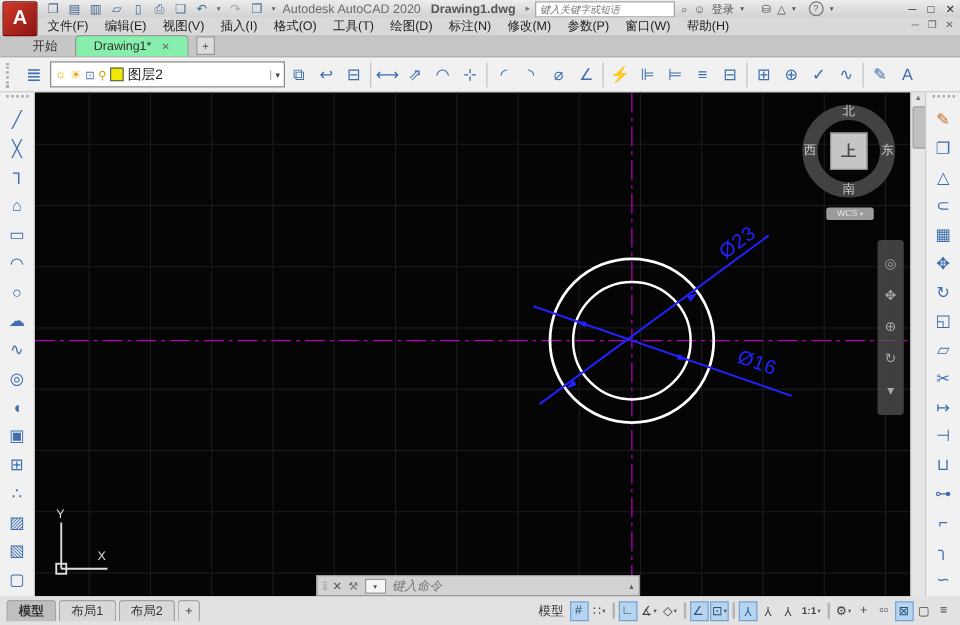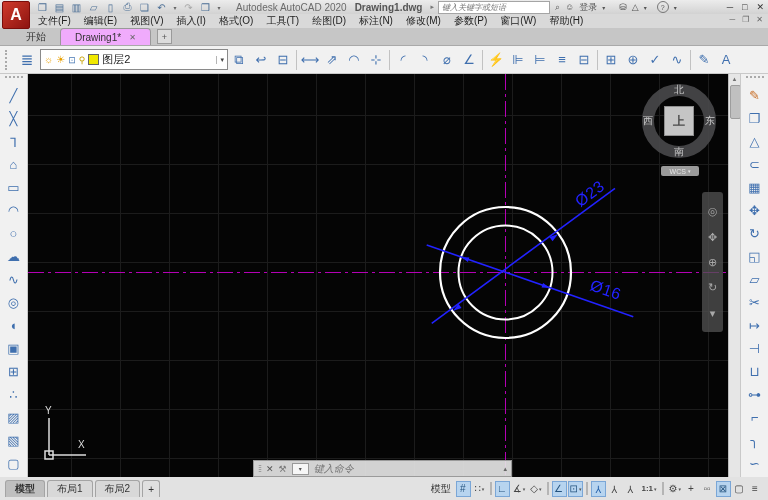--- a/index.html
+++ b/index.html
@@ -11,38 +11,38 @@
   .titlebar{left:0;top:0;width:768px;height:14px;background:linear-gradient(#ececec,#d2d2d2);
             display:flex;align-items:center;font-size:9px;color:#555;}
   .logo{left:2px;top:1px;width:26px;height:26px;z-index:9;
         background:linear-gradient(135deg,#d03a2b,#8d1410);border:1px solid #7a0d0a;border-radius:2px;
         color:#fff;font-weight:bold;font-size:16px;display:flex;align-items:center;justify-content:center;}
   .qat{display:flex;align-items:center;gap:4px;margin-left:36px;}
   .qbtn{width:13px;height:12px;display:flex;align-items:center;justify-content:center;
         font-size:10px;color:#4c6f96;}
   .qbtn.tiny{width:6px;font-size:6px;color:#666;}
   .qbtn.dim{color:#a8a8a8;}
-  .titletext{margin-left:14px;display:flex;gap:8px;color:#6b6b6b;font-size:10px;white-space:nowrap;}
+  .titletext{margin-left:4px;display:flex;gap:8px;color:#6b6b6b;font-size:10px;white-space:nowrap;}
   .titletext .doc{color:#555;font-weight:bold;}
   .flyout{margin-left:8px;color:#777;font-size:7px;}
   .search{margin-left:4px;width:104px;height:11px;border:1px solid #a5a5a5;background:#fff;
           font-size:8px;font-style:italic;color:#888;padding:0 3px;font-family:Liberation Sans, sans-serif;}
   .tb-ico{margin-left:5px;color:#555;font-size:9px;display:flex;align-items:center;gap:2px;}
   .helpcirc{width:10px;height:10px;border:1px solid #777;border-radius:50%;display:flex;
             align-items:center;justify-content:center;font-size:7px;color:#555;}
   .winbtns{margin-left:auto;margin-right:4px;display:flex;gap:9px;color:#333;font-size:9px;}
   .menubar{left:0;top:14px;width:768px;height:14px;background:#d9d9d9;display:flex;align-items:center;
            gap:13px;padding-left:38px;font-size:10px;color:#222;box-sizing:border-box;}
   .docbtns{right:5px;top:15px;display:flex;gap:7px;color:#666;font-size:8px;}
   
   .filetabs{left:0;top:28px;width:768px;height:18px;background:#c6c6c6;border-bottom:1px solid #a9a9a9;
             display:flex;align-items:flex-end;padding-left:12px;box-sizing:border-box;font-size:10px;}
   .ftab{height:16px;padding:0 14px;display:flex;align-items:center;gap:8px;color:#333;
         border-radius:4px 4px 0 0;}
-  .ftab.active{background:#f0abfc;border:1px solid #999;border-bottom:none;}
+  .ftab.active{background:#86efac;border:1px solid #999;border-bottom:none;}
   .ftab .x{color:#666;font-size:8px;}
   .ftab-add{width:13px;height:13px;margin:0 0 1px 6px;background:#dcdcdc;border:1px solid #9a9a9a;
             display:flex;align-items:center;justify-content:center;color:#555;font-size:9px;}
   
   .toolrow{left:0;top:46px;width:768px;height:28px;background:#f1f1f1;border-bottom:1px solid #c9c9c9;
            display:flex;align-items:center;padding:0 2px;box-sizing:border-box;}
   .grip{width:4px;height:20px;border-left:2px dotted #aaa;margin:0 3px;}
   .bigbtn{width:26px;height:24px;display:flex;align-items:center;justify-content:center;
           color:#3f6fae;font-size:15px;}
   .layerdd{width:180px;height:19px;background:#fff;border:1px solid #8a8a8a;display:flex;

